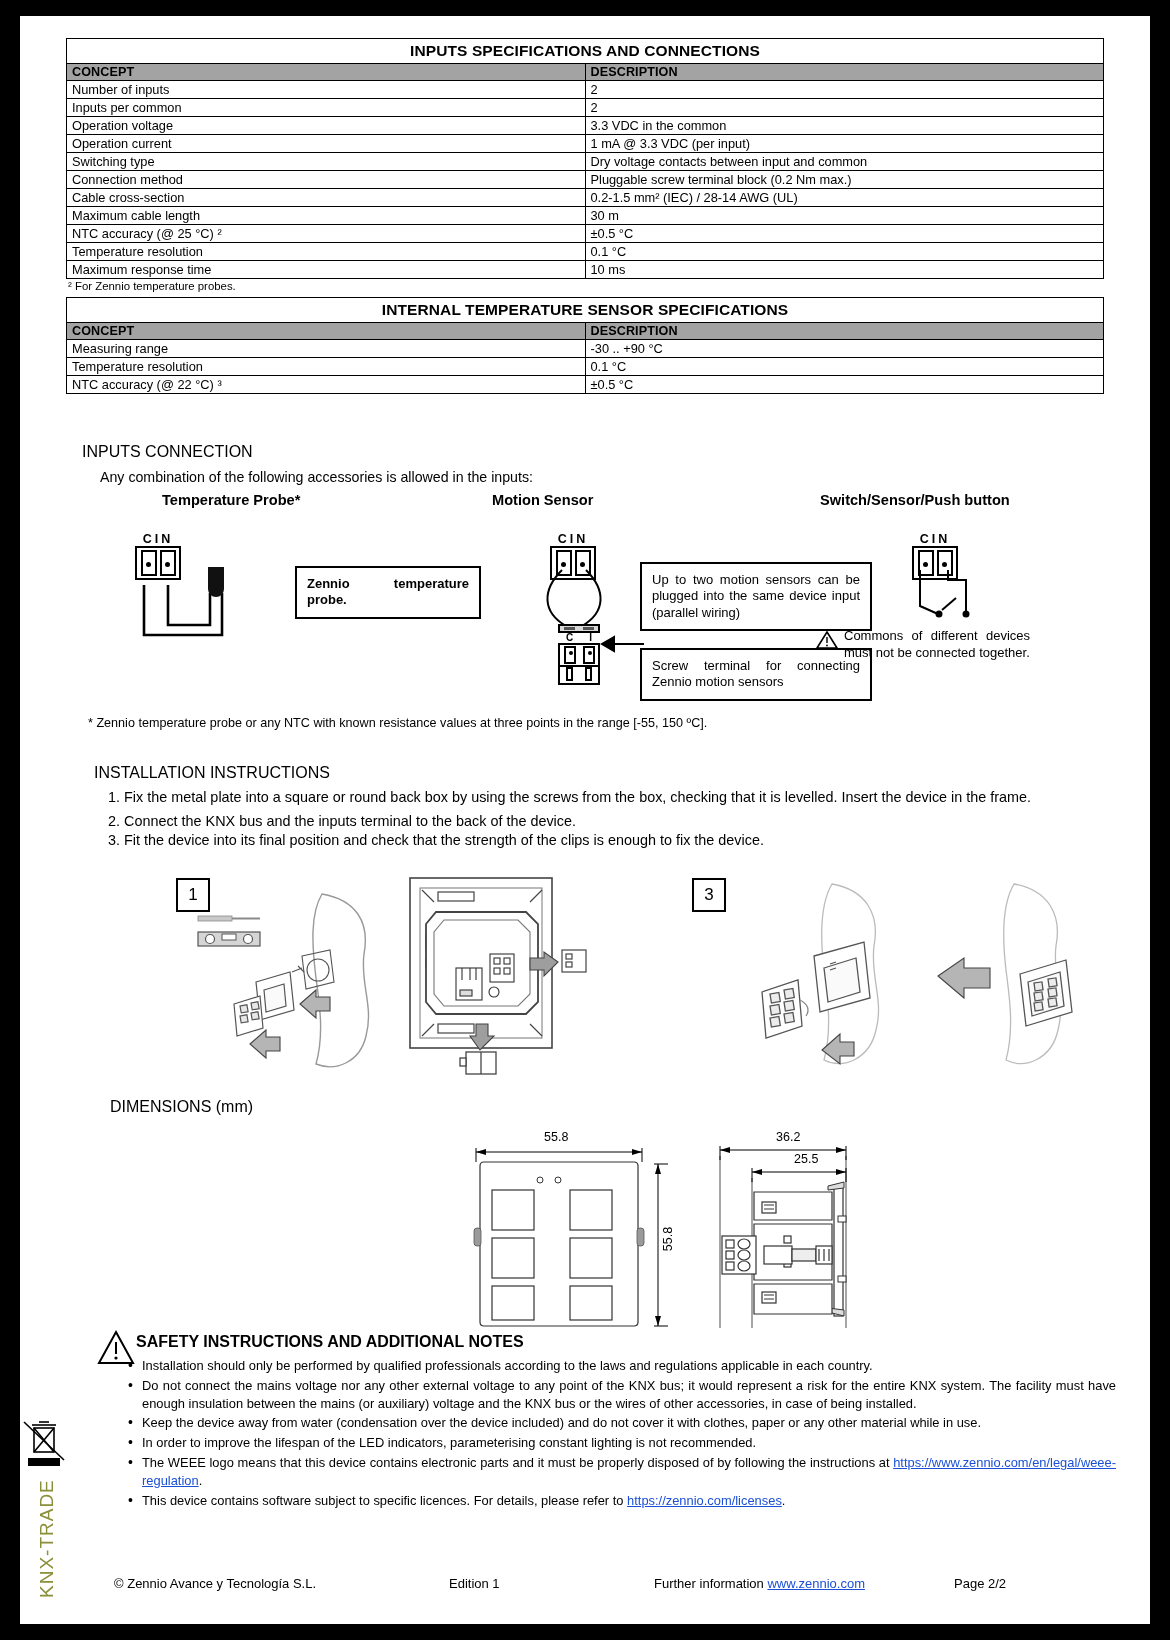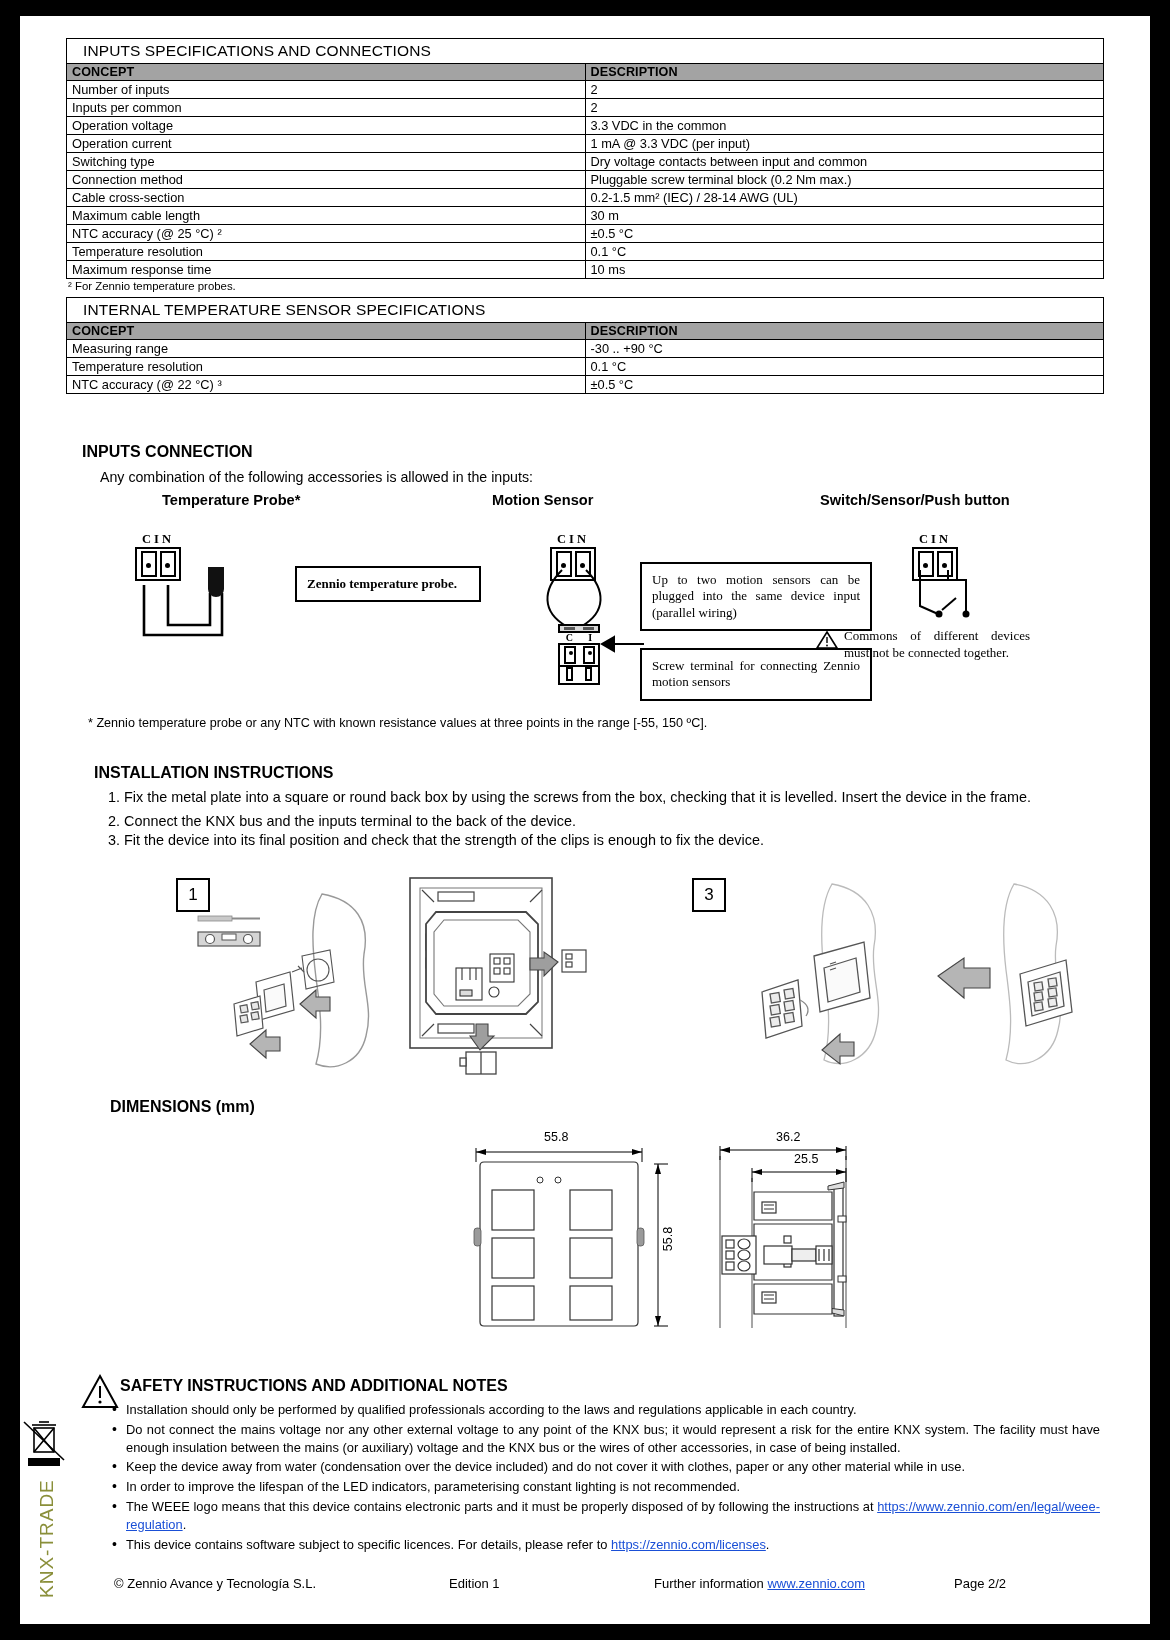--- a/index.html
+++ b/index.html
@@ -16,40 +16,40 @@
     left:20px; top:16px;
     width:1130px; height:1608px;
     background:#fff;
   }
   .inner { position:absolute; left:46px; top:22px; width:1038px; height:1560px; }
 
   
   table.spec { width:100%; border-collapse:collapse; table-layout:fixed; }
   table.spec td, table.spec th { border:1px solid #000; padding:1px 5px; }
   .tbl-title {
-    font-weight:normal; font-size:15.5px; letter-spacing:.1px;
-    padding:3px 16px !important; background:#fff; text-align:left;
+    font-weight:bold; font-size:15.5px; letter-spacing:.1px;
+    padding:3px 16px !important; background:#fff; text-align:center;
   }
   .hdr { background:#a3a3a3; font-weight:bold; font-size:12.6px; letter-spacing:.1px; }
   .cellc { font-size:12.8px; }
   .col1 { width:41.5%; }
   .fn { font-size:11.4px; margin:1px 0 5px 2px; }
 
   
   h2.sec {
-    font-size:16px; font-weight:bold; margin:0; letter-spacing:0px;
+    font-size:16px; font-weight:normal; margin:0; letter-spacing:0px;
   }
 
   
   #inputs-connection { position:absolute; left:16px; top:405px; width:1010px; }
   .lead { font-size:14.2px; margin:8px 0 0 18px; }
   .acc-titles { position:relative; height:20px; margin-top:7px; }
   .acc-title { position:absolute; font-weight:bold; font-size:14.6px; }
 
-  .diagrams { position:relative; height:170px;font-family:Liberation Serif, serif; }
+  .diagrams { position:relative; height:170px; }
 
   
   .term { position:absolute; }
   .term .lbl { font-weight:bold; font-size:12.5px; letter-spacing:3px; text-align:center; }
   .term .body {
     width:46px; height:34px; border:2px solid #000; background:#fff;
     display:flex; justify-content:space-around; align-items:flex-start; padding:2px;
   }
   .term .pin { width:16px; height:26px; border:2px solid #000; position:relative; background:#fff;}
   .term .pin:after {
@@ -75,21 +75,21 @@
   .stepnum {
     position:absolute; width:34px; height:34px; border:2px solid #000;
     font-size:17px; display:flex; align-items:center; justify-content:center; background:#fff;
   }
 
   
   #dims { position:absolute; left:44px; top:1060px; width:1000px; }
   .dimlabel { font-size:12.5px; }
 
   
-  #safety { position:absolute; left:6px; top:1295px; width:1028px;margin-top:44px; }
+  #safety { position:absolute; left:22px; top:1295px; width:1028px; }
   #safety h2 { margin:0 0 0 48px; font-size:16px; font-weight:bold; }
   ul.notes { margin:6px 0 0 0; padding:0 0 0 40px; list-style:none; }
   ul.notes li {
     font-size:12.9px; line-height:1.38; text-align:justify; margin:2px 0;
     position:relative; padding-left:14px;
   }
   ul.notes li:before {
     content:"\2022"; position:absolute; left:0; top:-1px; font-size:14px;
   }
   a.lnk { color:#1a4fd6; text-decoration:underline;text-align:right; }

